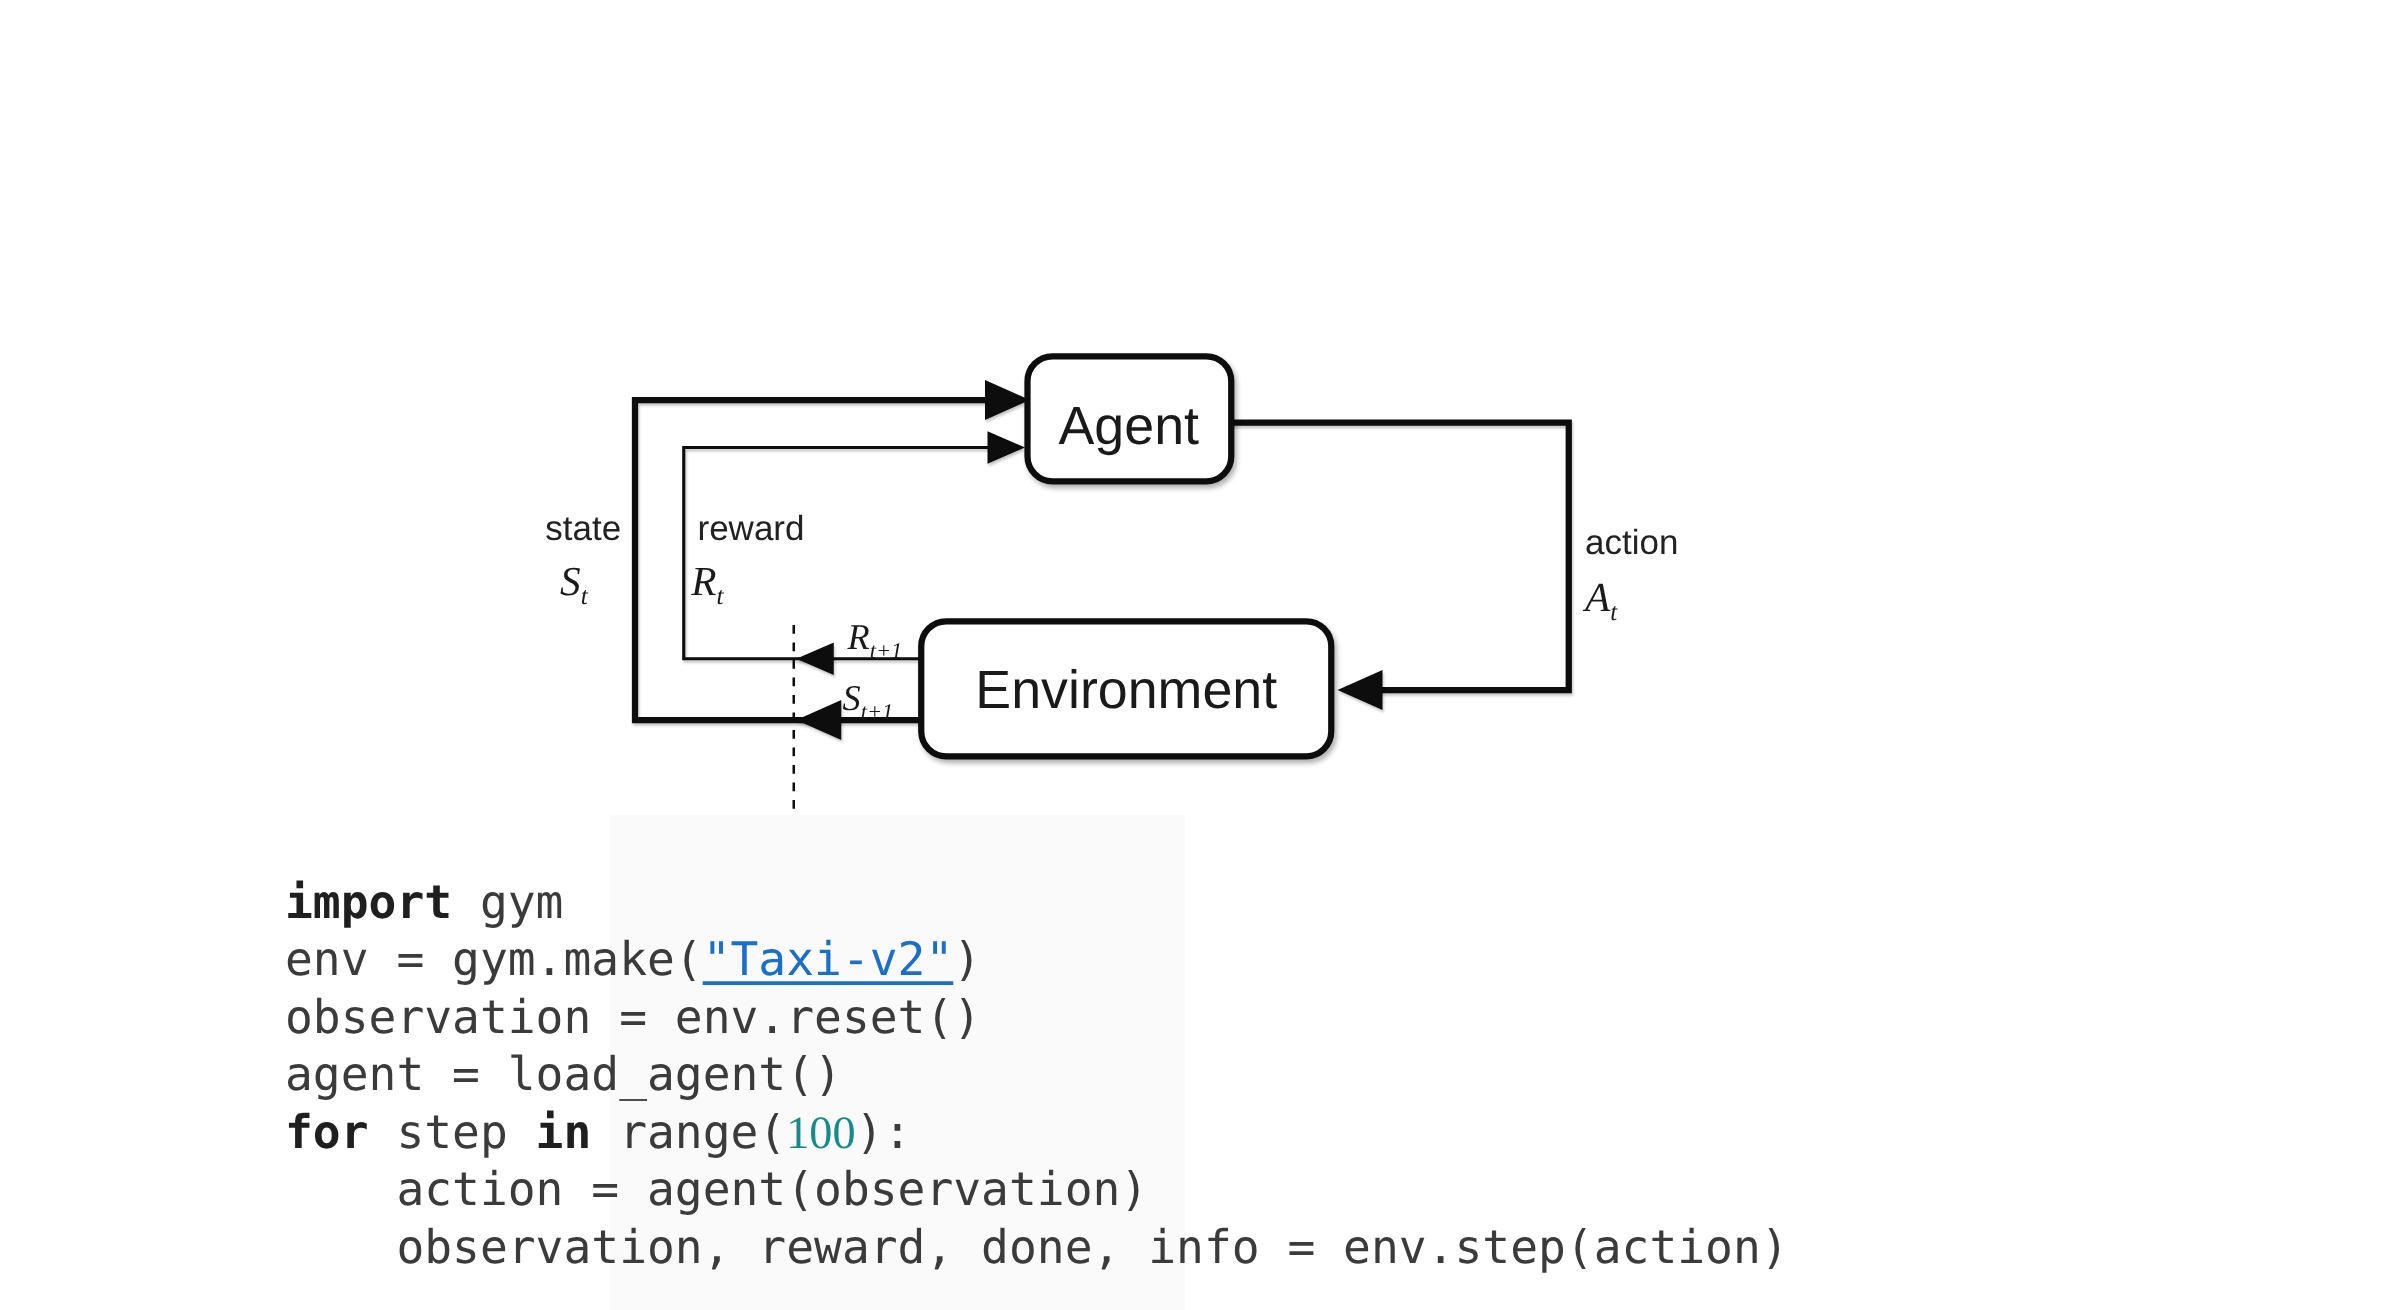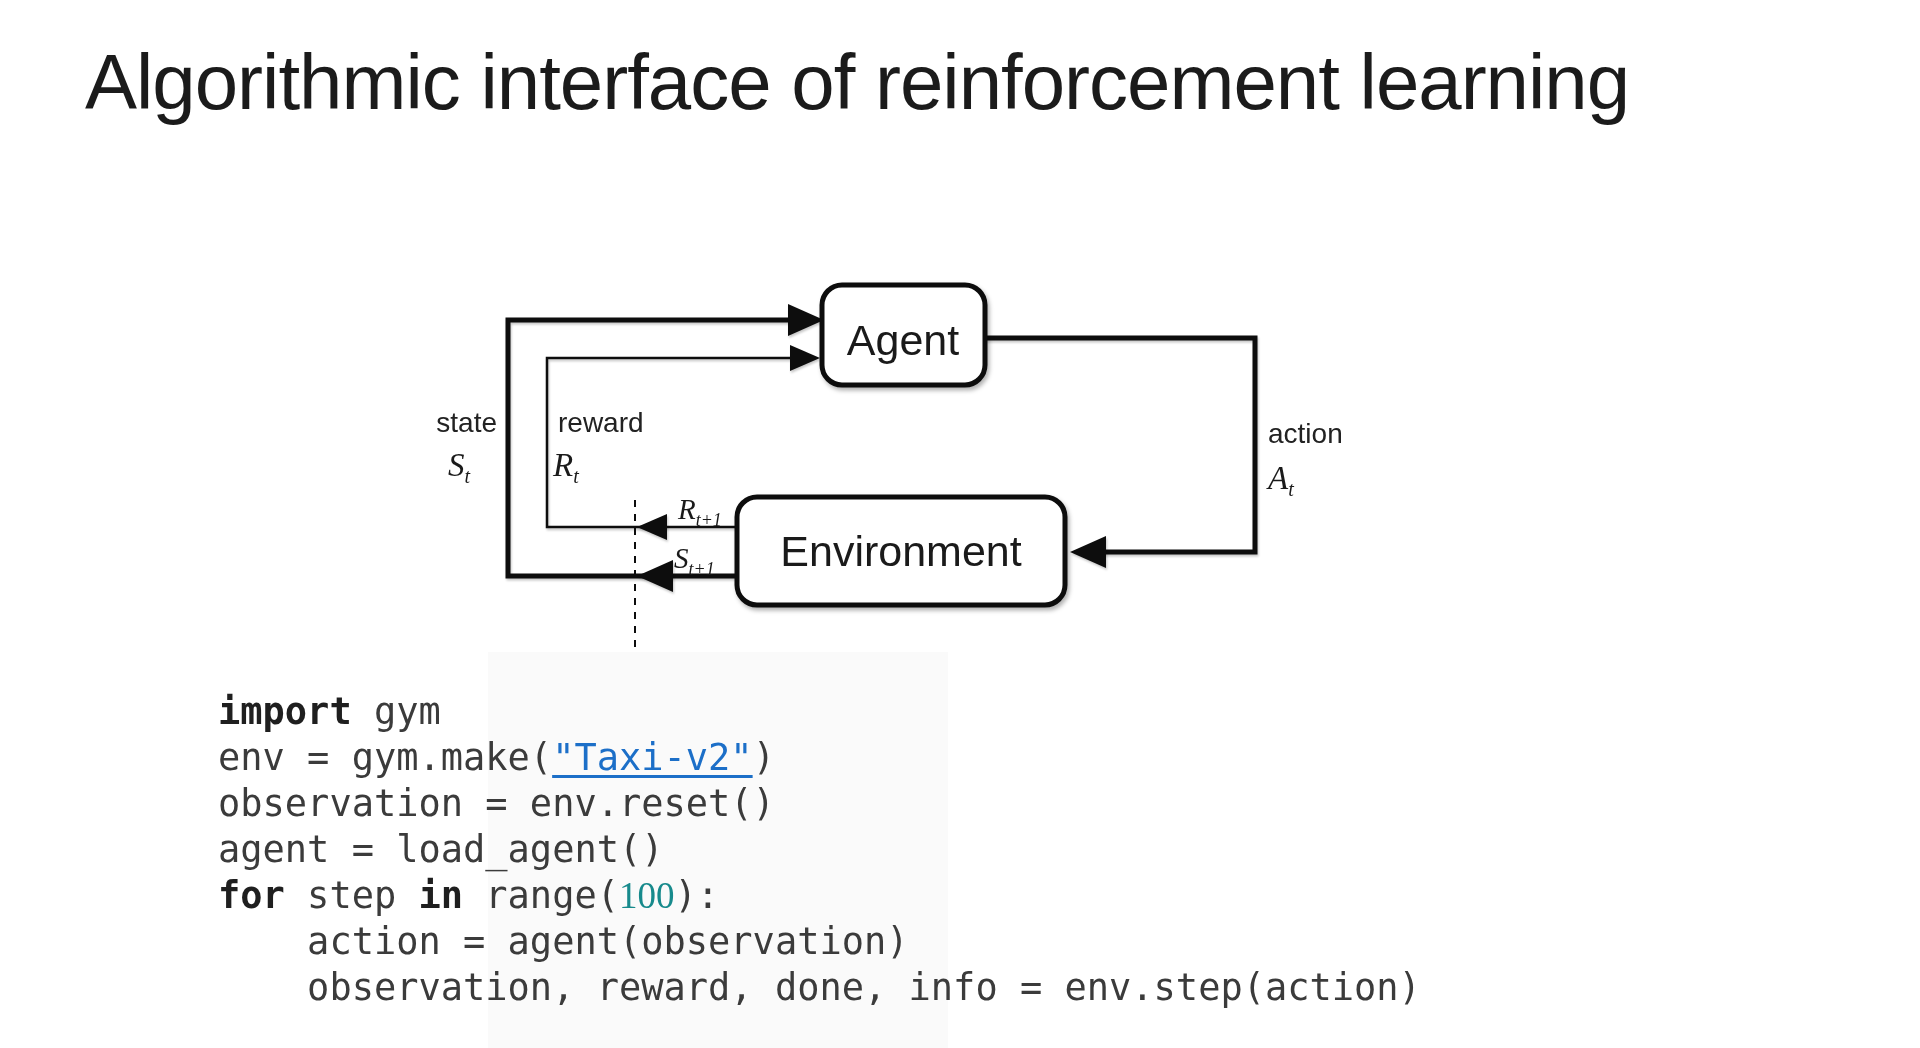--- a/index.html
+++ b/index.html
@@ -28,35 +28,34 @@
   .dashed{fill:none;stroke:#0d0d0d;stroke-width:2;stroke-dasharray:7 7;}
   .ah{fill:#0d0d0d;stroke:none;}
   .boxlabel{font-family:"Liberation Sans",sans-serif;font-size:43px;fill:#1a1a1a;}
   .siglabel{font-family:"Liberation Sans",sans-serif;font-size:28px;fill:#222222;}
   .math{font-family:"Liberation Serif",serif;font-style:italic;font-size:33px;fill:#1a1a1a;}
   .mathsmall{font-family:"Liberation Serif",serif;font-style:italic;font-size:29px;fill:#1a1a1a;}
   .sub{font-size:20px;}
   .subsmall{font-size:18px;}
 
   
-  .code{position:absolute;left:212px;top:683px;margin:6px;
+  .code{position:absolute;left:212px;top:683px;margin:16px;
         font-family:"DejaVu Sans Mono","Liberation Mono",monospace;
         font-size:37px;line-height:46px;white-space:pre;color:var(--code,#3b3b3b);}
   .code-line{height:46px;}
   .tok-plain{color:var(--code,#3b3b3b);}
   .tok-kw{font-weight:bold;color:var(--kw,#1f1f1f);}
   .tok-num{color:var(--num,#178a8c);font-family:Liberation Serif, serif;}
   .tok-link{color:var(--link,#1c6fc8);text-decoration:underline;text-underline-offset:5px;cursor:pointer;}
 </style>
 </head>
 <body>
 
 <div class="slide">
 
-  <h1 class="title">Algorithmic interface of reinforcement learning</h1>
 
   <div class="code-bg"></div>
 
   <svg class="diagram" viewBox="0 0 1920 1048">
 
     <path class="thick lnshadow" d="M 737 576 H 508 V 320 H 806"></path>
     <polygon class="ah lnshadow" points="824,320 788,304 788,336"></polygon>
     <polygon class="ah lnshadow" points="637,576 673,560 673,592"></polygon>
 
     <path class="thin lnshadow" d="M 737 527 H 547 V 358 H 804"></path>

